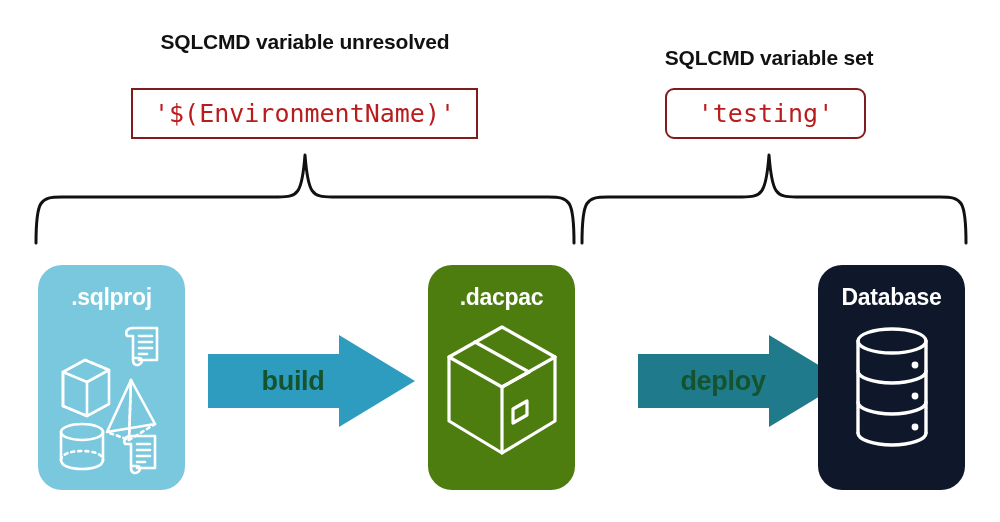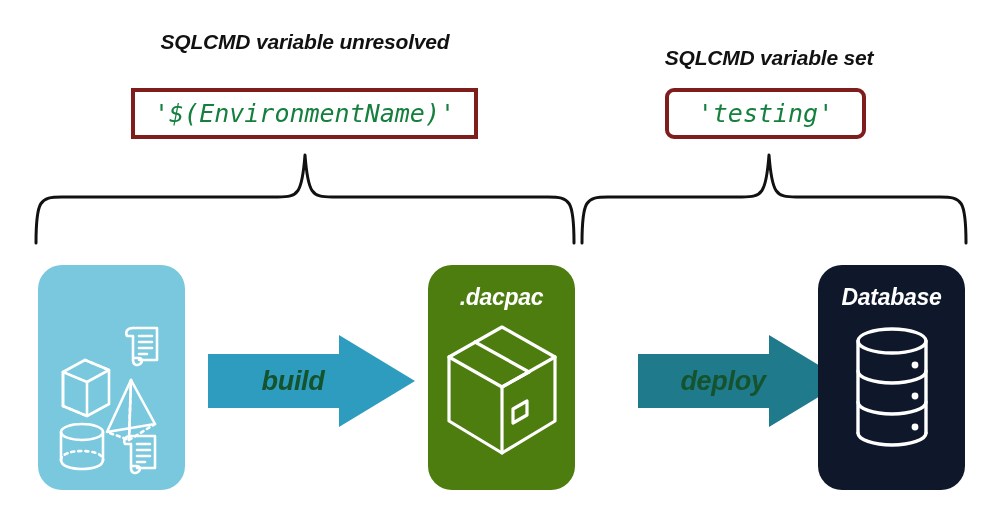--- a/index.html
+++ b/index.html
@@ -14,21 +14,20 @@
     position: relative;
     overflow: hidden;
     font-family: "Liberation Sans", sans-serif;
     -webkit-font-smoothing: antialiased;
   }
   #diagram-root {
     position: absolute;
     inset: 0;
     width: 888px;
     height: 522px;
-    font-style: italic;
   }
 
   
   .section-title {
     position: absolute;
     font-family: "Liberation Sans", sans-serif;
     font-weight: bold;
     font-size: 21px;
     color: #111111;
     letter-spacing: -0.2px;
@@ -36,27 +35,27 @@
     text-align: center;
   }
   #title-left  { left: 0px;   top: 30px; width: 610px; }
   #title-right { left: 572px; top: 30px; width: 394px; margin-top: 16px; }
 
   
   .code-box {
     position: absolute;
     box-sizing: border-box;
     background: #ffffff;
-    border: 4px solid #7f1d1d;
+    border: 2px solid #7f1d1d;
     display: flex;
     align-items: center;
     justify-content: center;
     font-family: "DejaVu Sans Mono", "Liberation Mono", monospace;
     font-size: 25px;
-    color: #15803d;
+    color: #b91c1c;
     letter-spacing: 0px;
     white-space: nowrap;
   }
   #code-box-left  { left: 131px; top: 88px; width: 347px; height: 51px; }
   #code-box-right { left: 665px; top: 88px; width: 201px; height: 51px; border-radius: 9px; }
 
   
   #braces-layer {
     position: absolute;
     left: 0;
@@ -154,20 +153,21 @@
     <path fill="none" stroke="#111111" stroke-width="3" stroke-linecap="round" stroke-linejoin="round" d="M 582 243
              C 582 200, 586 197, 608 197
              L 742 197
              C 762 197, 766 194, 769 155
              C 772 194, 776 197, 796 197
              L 940 197
              C 962 197, 966 200, 966 243"></path>
   </svg>
 
   <div class="card" id="card-sqlproj">
+    <div class="card-label">.sqlproj</div>
     <svg class="card-art" width="130" height="160" viewBox="0 0 130 160">
       <g fill="none" stroke="#ffffff" stroke-width="2.6" stroke-linecap="round" stroke-linejoin="round">
 
         <path d="M 16 52 L 38 40 L 62 50 L 62 84 L 40 96 L 16 86 Z"></path>
         <path d="M 16 52 L 40 62 L 62 50"></path>
         <path d="M 40 62 L 40 96"></path>
         <path d="M 16 52 L 16 86"></path>
         <path stroke-dasharray="3 4" d="M 38 40 L 62 50"></path>
         <path stroke-dasharray="3 4" d="M 16 86 L 40 96"></path>
 

